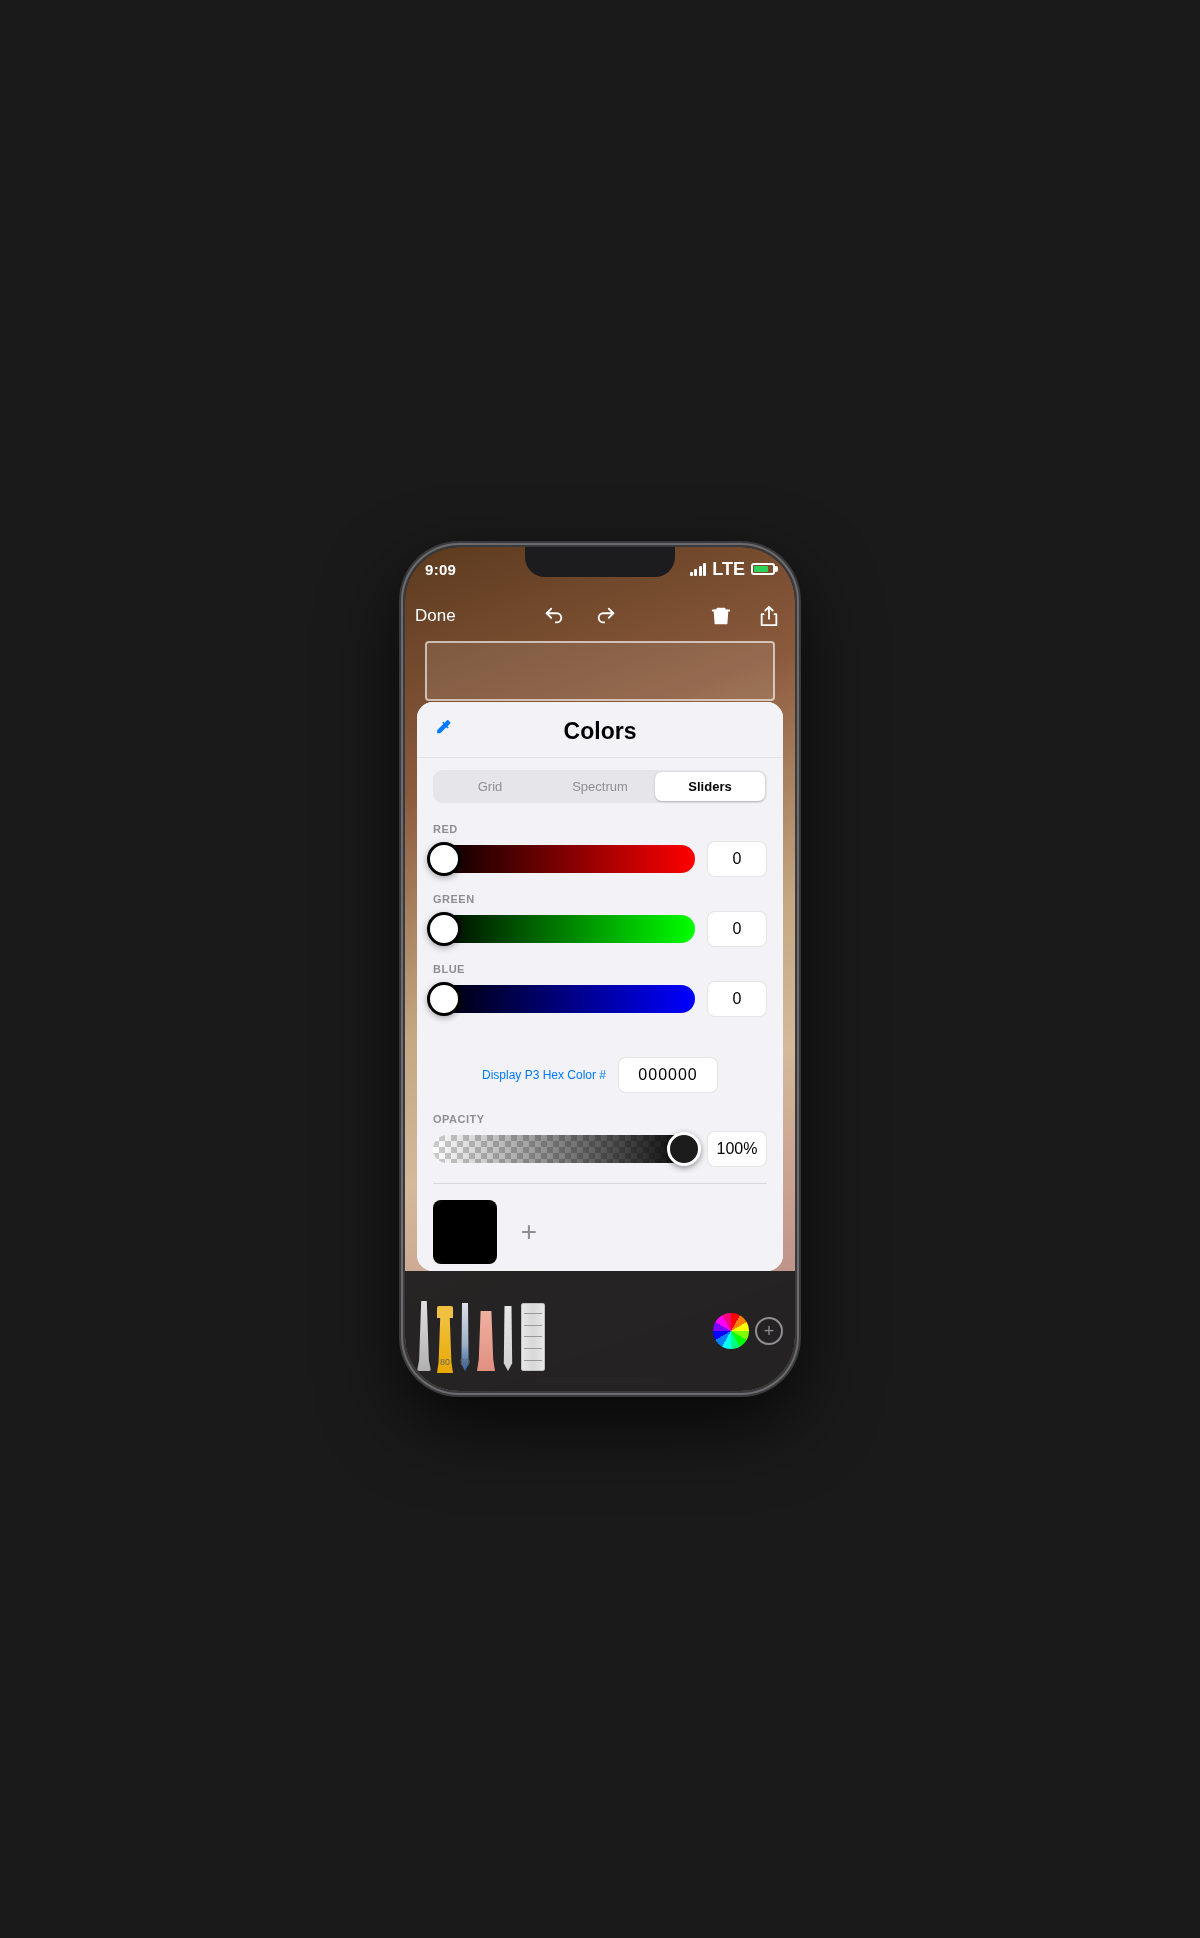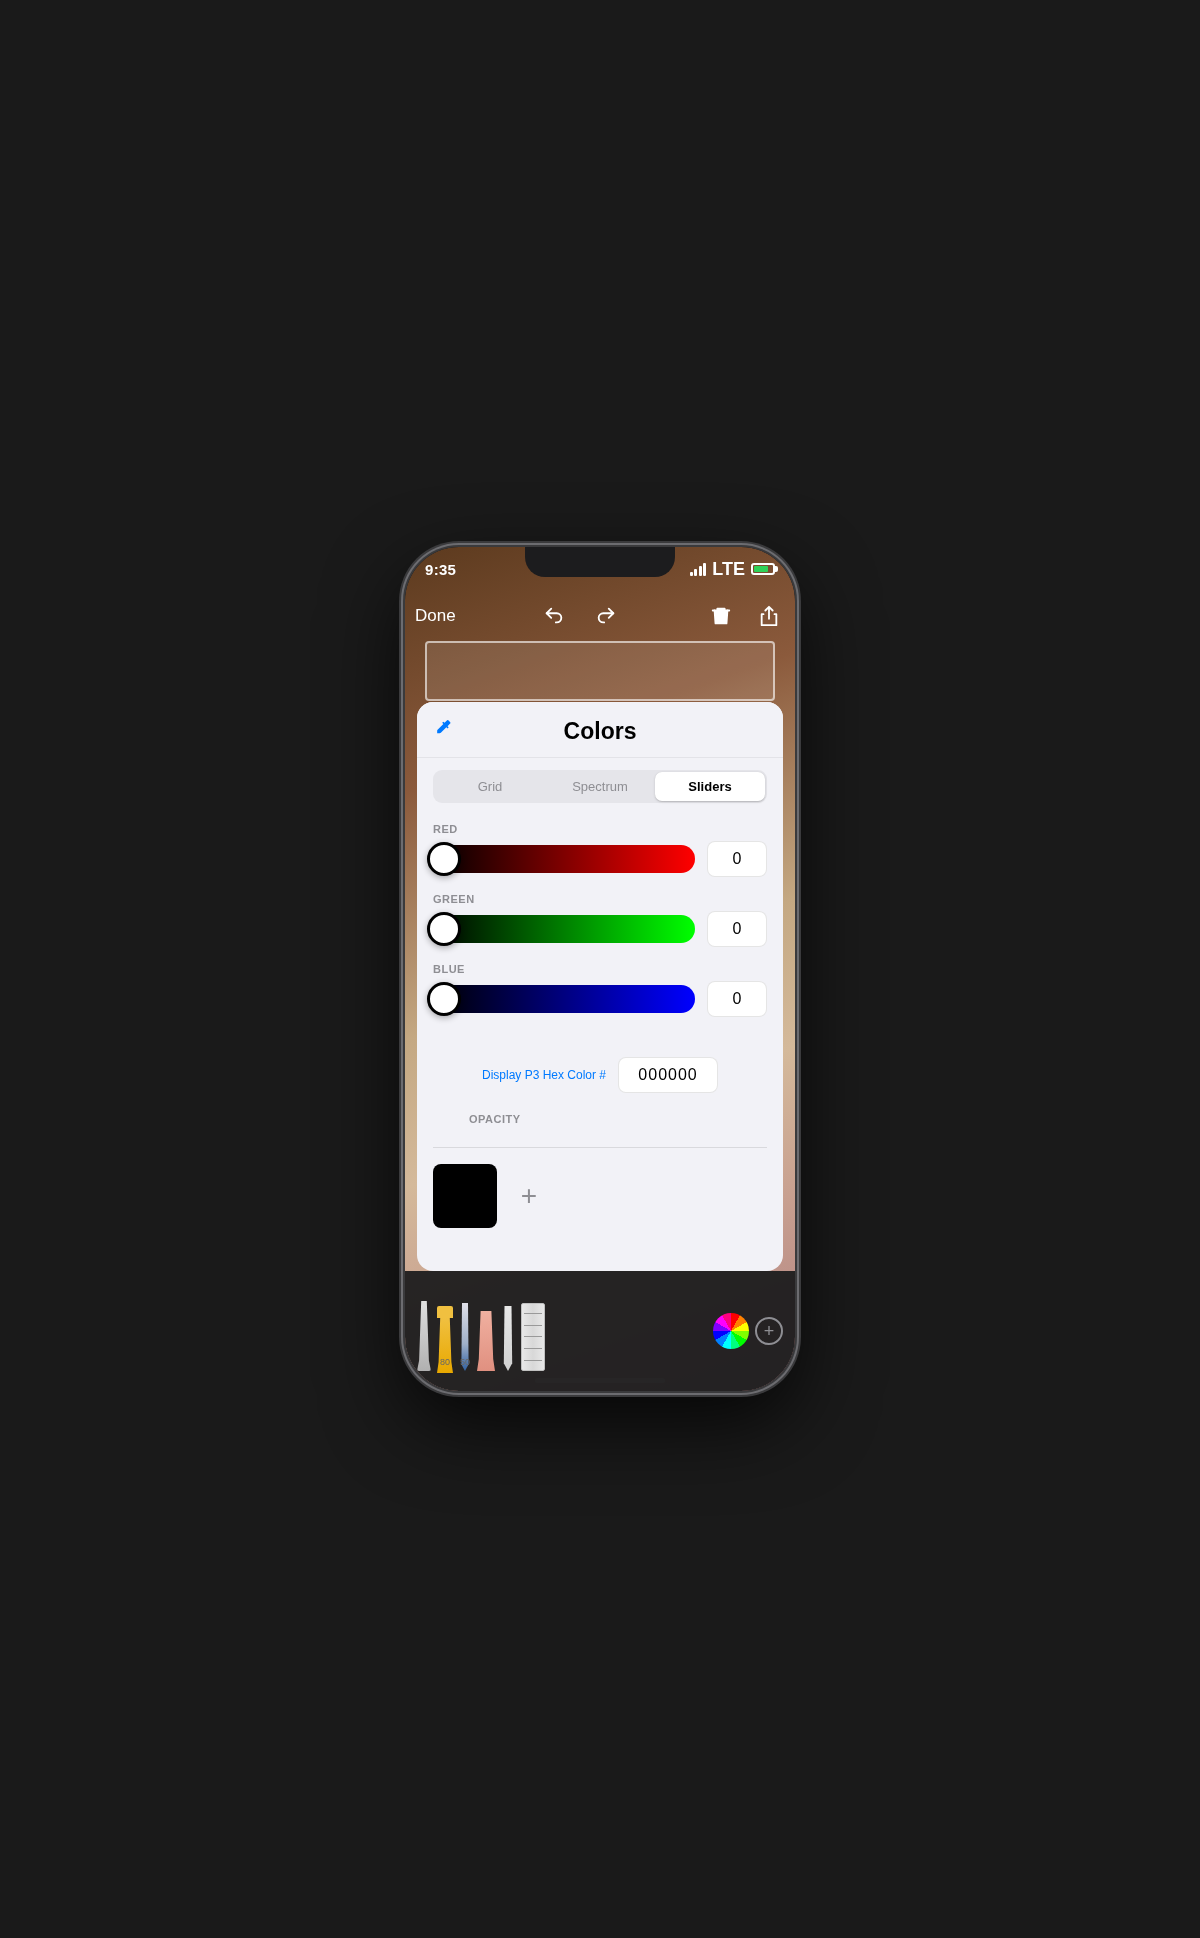--- a/index.html
+++ b/index.html
@@ -389,21 +389,20 @@
       padding: 4px 16px 16px;
       background: #f2f2f7;
     }
 
     .opacity-label {
       font-size: 11px;
       font-weight: 600;
       color: #8e8e93;
       letter-spacing: 0.5px;
       margin-bottom: 6px;
-      margin-left: 36px;
     }
 
     .opacity-row {
       display: flex;
       align-items: center;
       gap: 12px;
     }
 
     .opacity-track-container {
       flex: 1;
@@ -636,21 +635,21 @@
   </style>
 </head>
 <body>
 
 <div class="phone-frame">
   <div class="screen">
 
     <div class="notch"></div>
 
     <div class="status-bar">
-      <div class="status-time">9:35</div>
+      <div class="status-time">9:09</div>
       <div class="status-right">
         <div class="signal-bars">
           <div class="signal-bar" style="height:4px"></div>
           <div class="signal-bar" style="height:7px"></div>
           <div class="signal-bar" style="height:10px"></div>
           <div class="signal-bar" style="height:13px"></div>
         </div>
         <div class="lte-text">LTE</div>
         <div class="battery-icon">
           <div class="battery-body">
@@ -753,20 +752,30 @@
 
       </div>
 
       <div class="hex-section">
         <div class="hex-label">Display P3 Hex Color #</div>
         <div class="hex-value-box">000000</div>
       </div>
 
       <div class="opacity-section">
         <div class="opacity-label">OPACITY</div>
+        <div class="opacity-row">
+          <div class="opacity-track-container">
+            <div class="opacity-track">
+              <div class="checker-pattern"></div>
+              <div class="opacity-gradient"></div>
+            </div>
+            <div class="opacity-thumb"></div>
+          </div>
+          <div class="slider-value-box">100%</div>
+        </div>
       </div>
 
       <div class="panel-divider"></div>
 
       <div class="saved-colors-section">
         <div class="color-swatch" style="background: #000000;"></div>
         <div class="add-color-btn">+</div>
       </div>
 
     </div>

